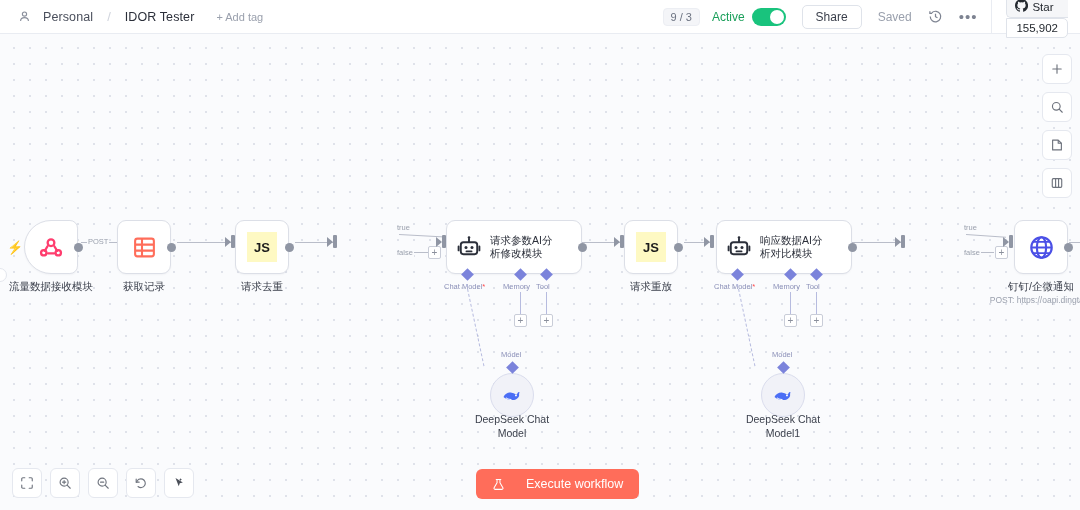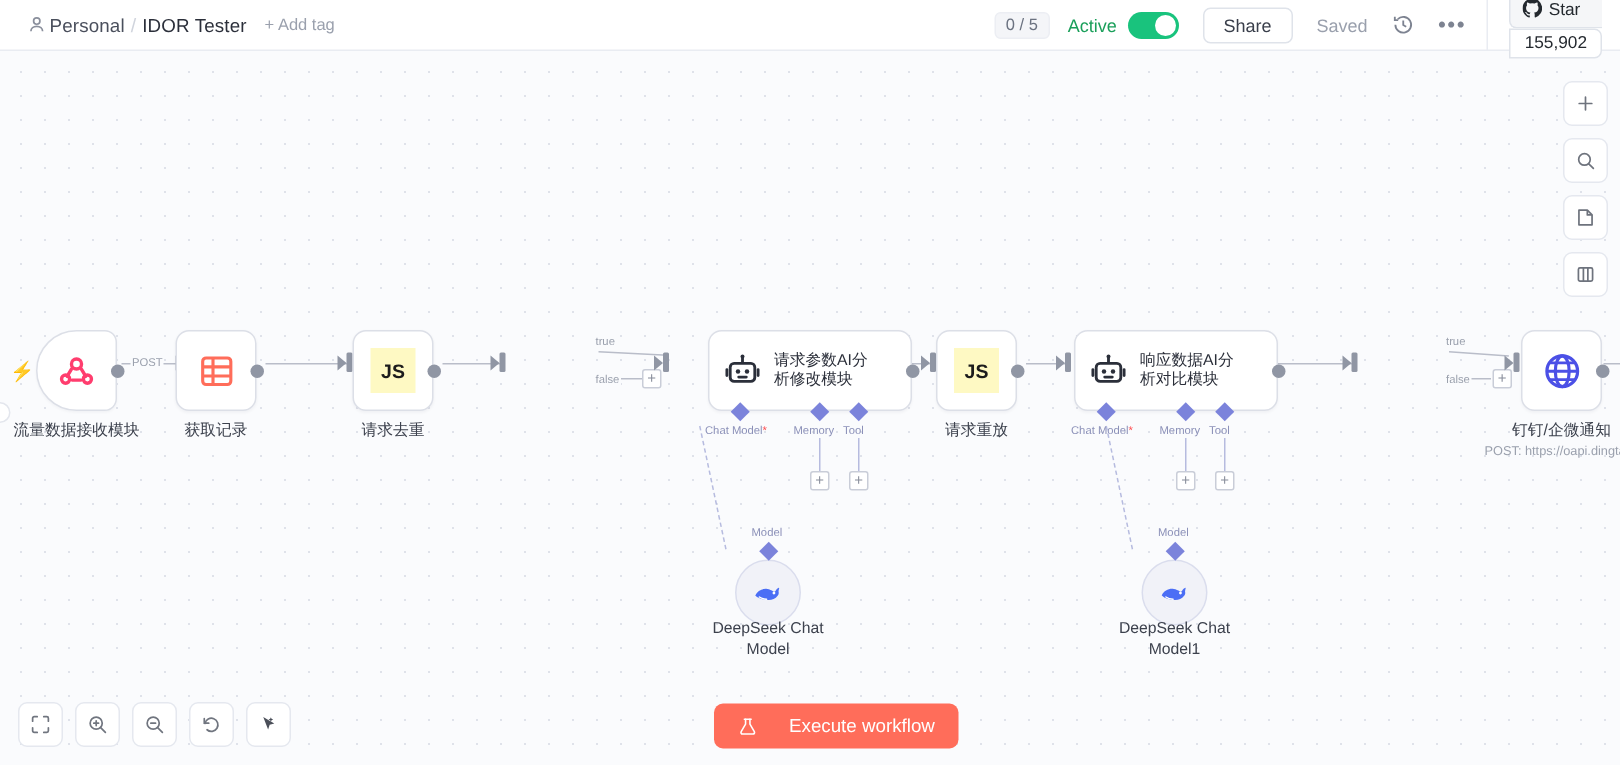--- a/index.html
+++ b/index.html
@@ -13,21 +13,21 @@
 
   
   .header {
     position: absolute; top: 0; left: 0;
     width: 1080px; height: 34px;
     background: #ffffff;
     border-bottom: 1px solid #e9ecf2;
     display: flex; align-items: center;
     z-index: 40;
   }
-  .hdr-left { display: flex; align-items: center; padding-left: 18px; gap: 2px; }
+  .hdr-left { display: flex; align-items: center; padding-left: 18px; gap: 12px; }
   .person-icon { width: 13px; height: 13px; display: block; color: #8a8f9c; }
   .crumb-personal { font-size: 12.5px; color: #4a4f5c; letter-spacing: .1px; }
   .crumb-sep { font-size: 13px; color: #d0d4dd; margin: 0 2px; }
   .crumb-title { font-size: 12.5px; color: #2b2f3a; letter-spacing: .1px; }
   .add-tag { font-size: 11px; color: #9aa0ad; margin-left: 10px; cursor: pointer; }
 
   .hdr-right {
     margin-left: auto; display: flex; align-items: center;
     height: 100%;
   }
@@ -227,21 +227,21 @@
             <path d="M3.2 13.4c0-2.6 2.1-4.1 4.8-4.1s4.8 1.5 4.8 4.1"></path>
         </svg>
       </span>
       <span class="crumb-personal">Personal</span>
       <span class="crumb-sep">/</span>
       <span class="crumb-title">IDOR Tester</span>
       <span class="add-tag">+ Add tag</span>
     </div>
 
     <div class="hdr-right">
-      <span class="counter-badge">0 / 5</span>
+      <span class="counter-badge">9 / 3</span>
       <span class="active-label">Active</span>
       <div class="toggle">
           <div class="knob"></div>
         </div>
       <button class="share-btn">Share</button>
       <span class="saved-txt">Saved</span>
       <span>
         <svg class="hist-icon" width="15" height="15" viewBox="0 0 16 16" fill="none" stroke="currentColor" stroke-width="1.3">
           <path d="M2.4 8a5.6 5.6 0 1 0 1.7-4"></path>
             <path d="M2 2.3v2.4h2.4"></path>
@@ -328,21 +328,21 @@
     <div class="in-arrow" style="left:327px; top:203px;"></div>
     <div class="in-bar" style="left:333px; top:201px;"></div>
 
     <div class="wire-lbl" style="left:396px; top:189px;">true</div>
     <div class="wire-lbl" style="left:396px; top:214px;">false</div>
     <div class="plus-sm" style="left:428px; top:212px;">+</div>
 
     <div class="in-arrow" style="left:436px; top:203px;"></div>
     <div class="in-bar" style="left:442px; top:201px;"></div>
 
-    <div class="node" style="left:472px; top:186px;">
+    <div class="node" style="left:446px; top:186px;">
       <div class="nbox wide">
         <svg width="24" height="24" viewBox="0 0 24 24">
           <rect x="3.8" y="7.2" width="16.4" height="12" rx="2.6" fill="none" stroke="#2b2f3a" stroke-width="1.9"></rect>
           <circle cx="9" cy="12.6" r="1.5" fill="#2b2f3a"></circle>
             <circle cx="15" cy="12.6" r="1.5" fill="#2b2f3a"></circle>
           <path d="M9.4 16.4h5.2" stroke="#2b2f3a" stroke-width="1.7" stroke-linecap="round"></path>
           <path d="M12 3.2v4" stroke="#2b2f3a" stroke-width="1.9"></path>
             <circle cx="12" cy="2.6" r="1.3" fill="#2b2f3a"></circle>
           <path d="M1.6 11.4v4M22.4 11.4v4" stroke="#2b2f3a" stroke-width="1.9" stroke-linecap="round"></path>
         </svg>

